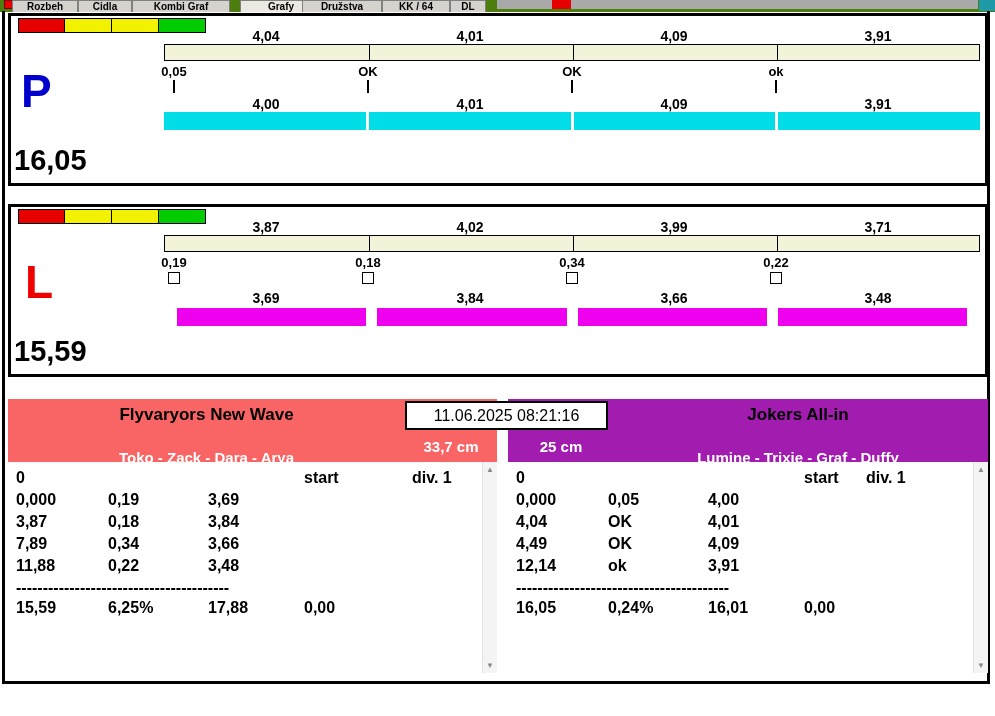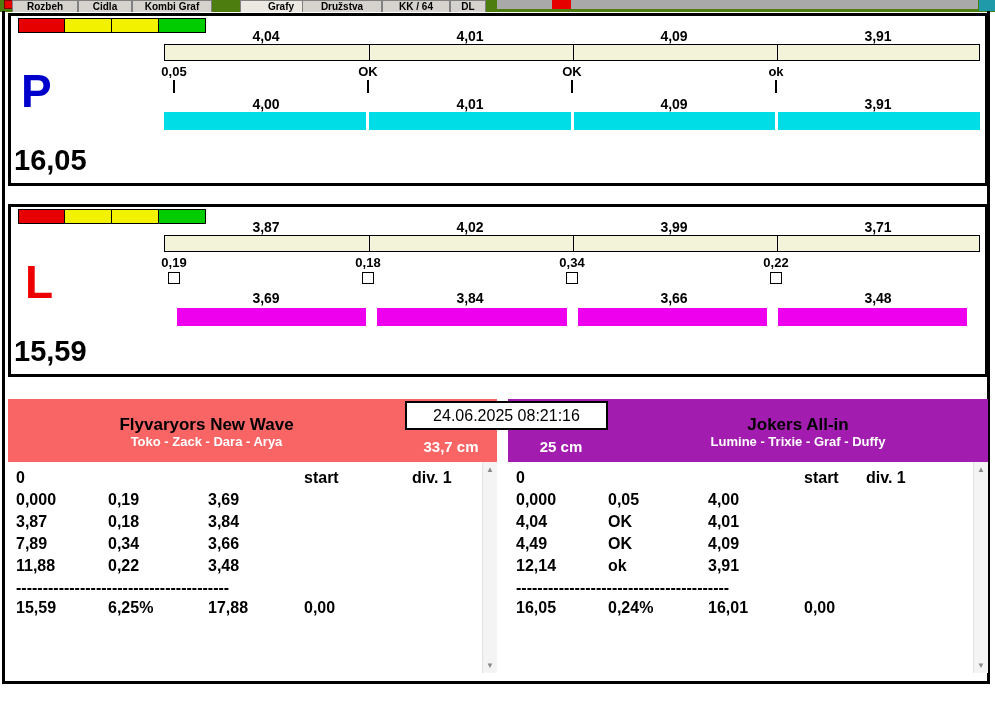--- a/index.html
+++ b/index.html
@@ -43,22 +43,22 @@
   .segbar span { flex:1; }
   .segbar.cyan span { background:#00dde6; }
   .segbar.magenta { left:166px; width:790px; gap:11px; }
   .segbar.magenta span { background:#ee00ee; }
   .lane-total { position:absolute; left:3px; top:128px; font-size:29px; font-weight:bold; }
 
   
   .teamhdr { position:absolute; top:399px; height:63px; }
   .teamhdr.redteam { left:8px; width:489px; background:#f96565; }
   .teamhdr.blueteam { left:508px; width:480px; background:#a21caf; }
-  .tname { position:absolute; top:16px; font-size:17px; text-align:center; color:#000; }
-  .tmembers { position:absolute; top:35px; font-size:13px; text-align:center; color:#fff; }
+  .tname { position:absolute; top:6px; font-size:17px; text-align:center; color:#000; }
+  .tmembers { position:absolute; top:50px; font-size:15px; text-align:center; color:#fff; }
   .tdist { position:absolute; top:39px; font-size:15px; text-align:center; color:#fff; }
   .datebox { position:absolute; left:405px; top:401px; width:203px; height:29px; background:#fff;
              border:2px solid #000; font-size:16px; font-weight:normal; text-align:center; line-height:25px; }
 
   
   .resbox { position:absolute; top:462px; height:211px; background:#fff; }
   .resbox.leftbox { left:8px; width:489px; }
   .resbox.rightbox { left:508px; width:480px; }
   .rows { padding-top:7px; }
   .rrow { position:relative; height:22px; font-size:16px; }
@@ -72,21 +72,21 @@
 </style>
 </head>
 <body>
 
 <div class="screen">
 
   <div class="tabstrip">
     <span class="tabfrag"></span>
     <div class="tab" style="left:12px;width:66px">Rozbeh</div>
     <div class="tab" style="left:78px;width:54px">Cidla</div>
-    <div class="tab" style="left:132px;width:80px">Kombi Graf</div>
+    <div class="tab" style="left:132px;width:98px">Kombi Graf</div>
     <div class="tab selected" style="left:240px;width:82px">Grafy</div>
     <div class="tab" style="left:302px;width:80px">Družstva</div>
     <div class="tab" style="left:382px;width:68px">KK / 64</div>
     <div class="tab" style="left:450px;width:36px">DL</div>
     <div class="hstrip"></div>
     <div class="hthumb"></div>
     <div class="tealbox"></div>
   </div>
 
   <div class="frame"></div>
@@ -184,21 +184,21 @@
   <div class="teamhdr redteam">
     <div class="tname" style="left:0;width:397px">Flyvaryors New Wave</div>
     <div class="tmembers" style="left:0;width:397px">Toko - Zack - Dara - Arya</div>
     <div class="tdist" style="left:397px;width:92px">33,7 cm</div>
   </div>
   <div class="teamhdr blueteam">
     <div class="tname" style="left:100px;width:380px">Jokers All-in</div>
     <div class="tmembers" style="left:100px;width:380px">Lumine - Trixie - Graf - Duffy</div>
     <div class="tdist" style="left:8px;width:90px">25 cm</div>
   </div>
-  <div class="datebox">24.06.2025 08:21:16</div>
+  <div class="datebox">11.06.2025 08:21:16</div>
 
   <div class="resbox leftbox">
     <div class="rows">
       <div class="rrow">
         <span class="rc c1">0</span>
         <span class="rc c4">start</span>
         <span class="rc c5l">div. 1</span>
       </div>
       <div class="rrow">
         <span class="rc c1">0,000</span>

